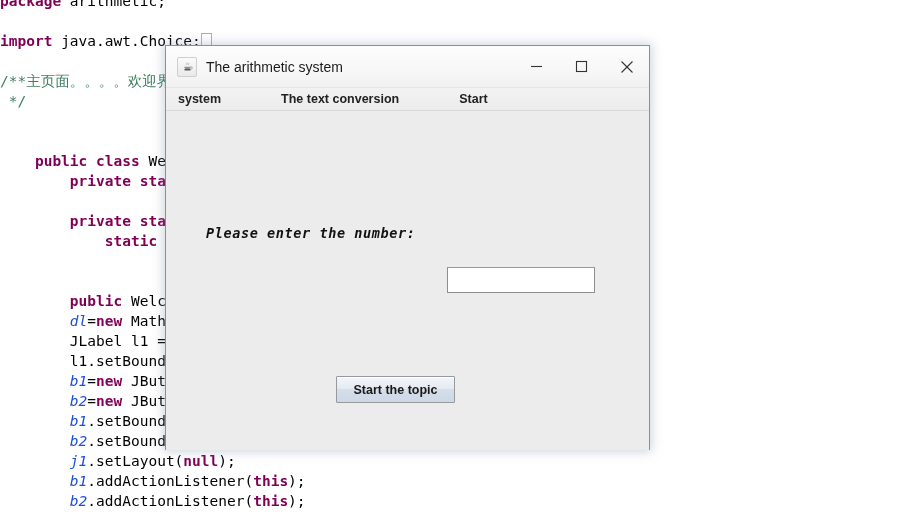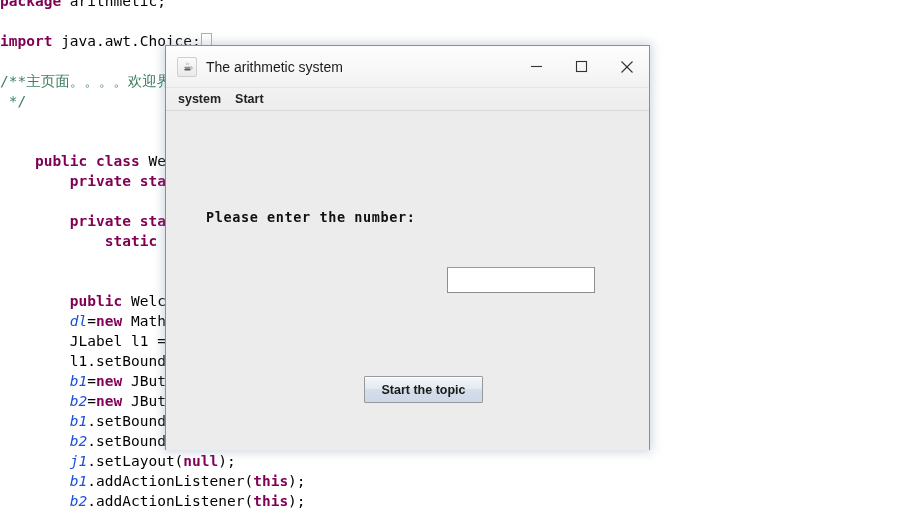--- a/index.html
+++ b/index.html
@@ -104,66 +104,68 @@
     cursor: default;
   }
 
   #menubar {
     height: 22px;
     background: linear-gradient(to bottom, #f2f2f2, #ededed);
     border-bottom: 1px solid #d8d8d8;
     display: flex;
     align-items: center;
     padding-left: 5px;
+    gap: 46px;
   }
   .menu-item {
     font-size: 12.5px;
     font-weight: bold;
     color: #222222;
     padding: 2px 7px;
     font-family: "Liberation Sans", sans-serif;
     white-space: nowrap;
     cursor: default;
   }
 
   #content-panel {
     position: relative;
     height: 339px;
     background: #ececec;
   }
   #prompt-label {
     position: absolute;
     left: 40px;
-    top: 98px;
+    top: 114px;
     font-family: "DejaVu Sans Mono", "Liberation Mono", monospace;
     font-size: 13.5px;
     font-weight: bold;
     color: #111111;
     letter-spacing: 0.6px;
     white-space: nowrap;
+    font-style: italic;
   }
   #number-input {
     position: absolute;
     left: 281px;
     top: 156px;
     width: 148px;
     height: 26px;
     box-sizing: border-box;
     background: #ffffff;
     border: 1px solid #8e8e8e;
     border-top-color: #9a9a9a;
     padding: 0 3px;
     font-family: "Liberation Sans", sans-serif;
     font-size: 12px;
     color: #000000;
     outline: none;
   }
   #start-button {
     position: absolute;
-    left: 198px;
+    left: 170px;
     top: 265px;
     width: 119px;
     height: 27px;
     box-sizing: border-box;
     border: 1px solid #97999c;
     border-radius: 1px;
     background: linear-gradient(to bottom, #f3f6fa 0%, #e4eaf2 48%, #d5deea 50%, #cdd8e6 100%);
     font-family: "Liberation Sans", sans-serif;
     font-size: 12.5px;
     font-weight: bold;
@@ -208,20 +210,21 @@
         <svg width="14" height="14" viewBox="0 0 14 14" aria-hidden="true">
           <line x1="1.5" y1="1.5" x2="12.5" y2="12.5" stroke="#333" stroke-width="1.1"></line>
           <line x1="12.5" y1="1.5" x2="1.5" y2="12.5" stroke="#333" stroke-width="1.1"></line>
         </svg>
       </div>
     </div>
   </div>
 
   <div id="menubar">
     <div class="menu-item">system</div>
+    <div class="menu-item">The text conversion</div>
     <div class="menu-item">Start</div>
   </div>
 
   <div id="content-panel">
     <div id="prompt-label">Please enter the number:</div>
     <input id="number-input" type="text" autofocus="" value="" style="">
     <button id="start-button">Start the topic</button>
   </div>
 
 </div>

